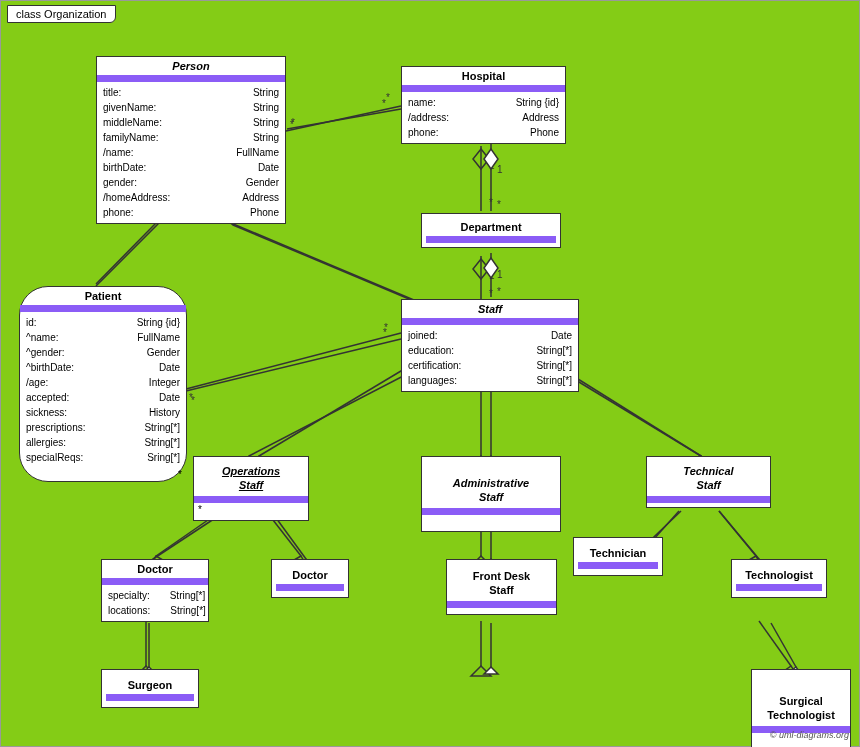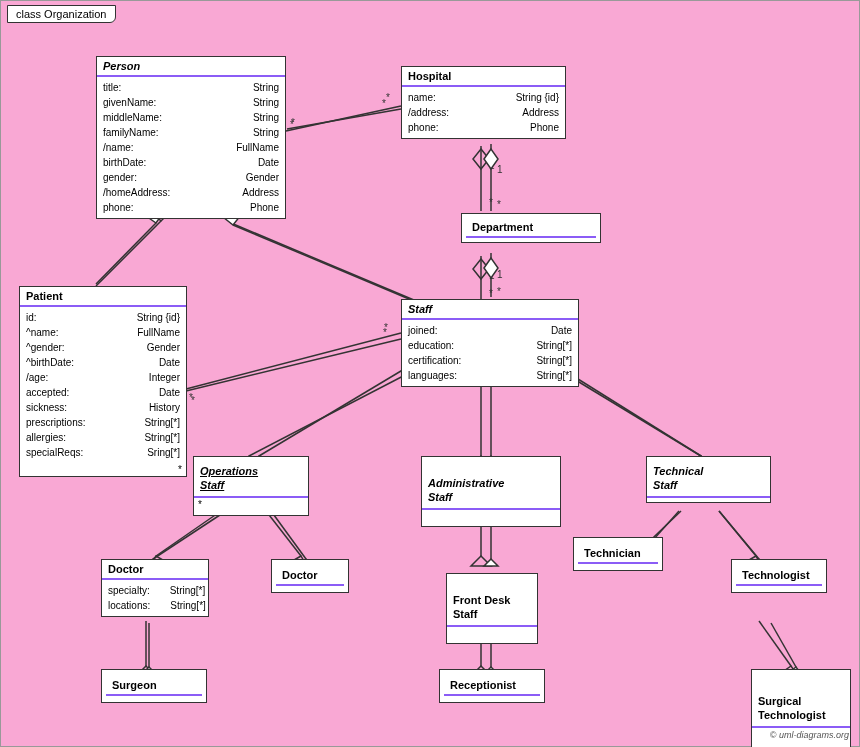--- a/index.html
+++ b/index.html
@@ -9,44 +9,44 @@
       font-size: 11px;
       width: 860px;
       height: 747px;
       overflow: hidden;
       position: relative;
     }
     #canvas {
       position: relative;
       width: 860px;
       height: 747px;
-      background: #f9a8d4;
+      background: #84cc16;
       border: 1px solid #999;
     }
     .diagram-title {
       position: absolute;
       top: 4px;
       left: 6px;
       border: 1px solid #333;
       padding: 2px 8px;
       font-size: 11px;
       background: #fff;
       border-bottom-right-radius: 6px;
     }
     .uml-box {
       position: absolute;
       border: 1px solid #333;
       background: #fff;
       text-align: center;
     }
     .uml-box .box-title {
-      border-bottom: 2px solid #8b5cf6;
+      border-bottom: 7px solid #8b5cf6;
       padding: 3px 6px;
       font-weight: bold;
-      text-align: left;
+      text-align: center;
       white-space: nowrap;
     }
     .uml-box .box-title.italic {
       font-style: italic;
     }
     .uml-box .box-attrs {
       padding: 3px 6px;
       text-align: left;
       font-size: 10px;
       line-height: 1.5;
@@ -268,25 +268,25 @@
           <span class="attr-name">/address:</span>
           <span class="attr-type">Address</span>
         </div>
       <div class="attr-row">
           <span class="attr-name">phone:</span>
           <span class="attr-type">Phone</span>
         </div>
     </div>
   </div>
 
-  <div class="uml-box" style="left:420px;top:212px;width:140px;padding:4px 4px;margin-left:40px;">
+  <div class="uml-box" style="left:420px;top:212px;width:140px;padding:4px 4px;">
     <div class="box-title">Department</div>
   </div>
 
-  <div class="uml-box" style="left:18px;top:285px;width:168px;">
+  <div class="uml-box" style="left:18px;top:285px;width:168px;border-radius:29px;">
     <div class="box-title">Patient</div>
     <div class="box-attrs">
       <div class="attr-row">
           <span class="attr-name">id:</span>
           <span class="attr-type">String {id}</span>
         </div>
       <div class="attr-row">
           <span class="attr-name">^name:</span>
           <span class="attr-type">FullName</span>
         </div>
@@ -372,39 +372,36 @@
           <span class="attr-name">locations:</span>
           <span class="attr-type">String[*]</span>
         </div>
     </div>
   </div>
 
   <div class="uml-box" style="left:270px;top:558px;width:78px;padding:6px 4px;">
     <div class="box-title">Doctor</div>
   </div>
 
-  <div class="uml-box" style="left:445px;top:572px;width:92px;padding:16px 0;">
+  <div class="uml-box" style="left:445px;top:558px;width:111px;padding:6px 0;">
     <div class="box-title" style="line-height:1.3;">Front Desk<br>Staff</div>
   </div>
 
   <div class="uml-box" style="left:572px;top:536px;width:90px;padding:6px 4px;">
     <div class="box-title">Technician</div>
   </div>
 
   <div class="uml-box" style="left:730px;top:558px;width:96px;padding:6px 4px;">
     <div class="box-title">Technologist</div>
   </div>
 
-  <div class="uml-box" style="left:100px;top:668px;width:106px;padding:6px 4px;">
+  <div class="uml-box" style="left:100px;top:668px;width:98px;padding:6px 4px;">
     <div class="box-title">Surgeon</div>
   </div>
 
-  <div class="uml-box" style="left:438px;top:668px;width:106px;padding:6px 4px;">
-    <div class="box-title">Receptionist</div>
-  </div>
 
   <div class="uml-box" style="left:750px;top:668px;width:100px;padding:21px 0;">
     <div class="box-title" style="line-height:1.3;">Surgical<br>Technologist</div>
   </div>
 
   <div class="copyright">© uml-diagrams.org</div>
 
 </div>
 
 </body></html>

